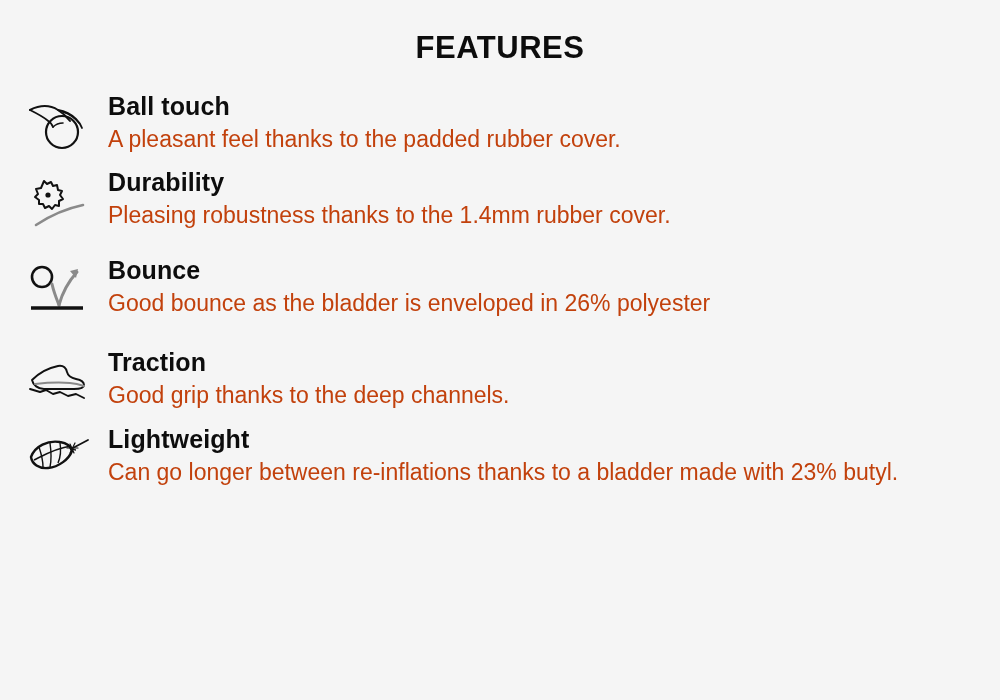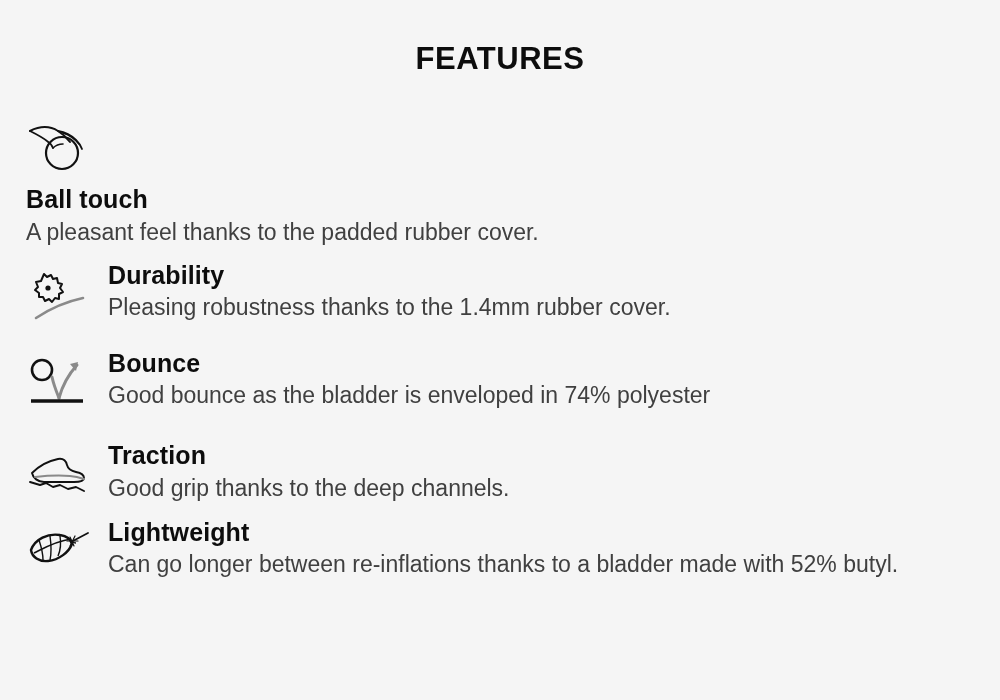--- a/index.html
+++ b/index.html
@@ -20,21 +20,21 @@
     height: 700px;
     background: #f5f5f5;
     box-sizing: border-box;
   }
   .page-title {
     text-align: center;
     font-size: 31px;
     font-weight: bold;
     letter-spacing: 0.5px;
     color: #0d0d0d;
-    margin: 11px;
+    margin: 0;
     padding-top: 31px;
     line-height: 1.1;
   }
   .features-list {
     margin: 0;
     padding: 0;
     list-style: none;
     position: absolute;
     top: 92px;
     left: 0;
@@ -64,27 +64,27 @@
     font-size: 25px;
     font-weight: bold;
     color: #0d0d0d;
     line-height: 1.18;
     margin: 0 0 3px 0;
     letter-spacing: 0.1px;
   }
   .feature-desc {
     font-size: 23px;
     font-weight: normal;
-    color: #404040;
+    color: #c2410c;
     line-height: 1.28;
     margin: 0;
     max-width: 840px;
   }
   
-  .row-ball-touch   { margin-bottom: 14px; flex-direction: column; }
+  .row-ball-touch   { margin-bottom: 14px; }
   .row-durability   { margin-bottom: 26px; }
   .row-bounce       { margin-bottom: 30px; }
   .row-traction     { margin-bottom: 15px; align-items: flex-end; }
   .row-lightweight  { margin-bottom: 16px; }
   .row-durability .feature-icon { padding-top: 8px; }
   .row-bounce .feature-icon { padding-top: 6px; }
   .row-traction .feature-icon { padding-top: 6px; }
   .row-lightweight .feature-icon { padding-top: 6px; }
   svg { display: block; overflow: visible; }
 </style>
@@ -135,21 +135,21 @@
         <svg width="70" height="56" viewBox="0 0 70 56" aria-hidden="true">
           <circle cx="16" cy="15" r="10" fill="none" stroke="#111111" stroke-width="2.6"></circle>
           <path d="M26 22 C28 31, 31 38, 33 43" fill="none" stroke="#8a8a8a" stroke-width="3" stroke-linecap="round"></path>
           <path d="M33 43 C36 32, 42 20, 51 10" fill="none" stroke="#8a8a8a" stroke-width="3" stroke-linecap="round"></path>
           <path d="M44 9 L52 7 L50 16 Z" fill="#8a8a8a"></path>
           <line x1="5" y1="46" x2="57" y2="46" stroke="#111111" stroke-width="3.4" stroke-linecap="butt"></line>
         </svg>
       </div>
       <div class="feature-text">
         <div class="feature-heading">Bounce</div>
-        <div class="feature-desc">Good bounce as the bladder is enveloped in 74% polyester</div>
+        <div class="feature-desc">Good bounce as the bladder is enveloped in 26% polyester</div>
       </div>
     </li>
 
     <li class="feature-row row-traction">
       <div class="feature-icon">
         <svg width="70" height="52" viewBox="0 0 70 52" aria-hidden="true">
           <path d="M6 24 C12 18, 22 12, 32 10 C38 9, 40 12, 41 16 C42 20, 45 22, 50 23
                    C55 24, 58 26, 58 29 C58 32, 54 33, 48 33 L18 33 C12 33, 7 29, 6 24 Z" fill="none" stroke="#111111" stroke-width="1.9" stroke-linejoin="round"></path>
           <path d="M9 28 C18 27, 32 26, 44 27 C50 27.5, 55 29, 58 30" fill="none" stroke="#8a8a8a" stroke-width="2" stroke-linecap="round"></path>
           <path d="M4 33 L14 36 L20 34 L27 38 L34 36 L42 40 L50 38 L58 42" fill="none" stroke="#111111" stroke-width="1.9" stroke-linecap="round" stroke-linejoin="round"></path>
@@ -170,18 +170,18 @@
           <path d="M13 14 C15 20, 17 27, 17 34" fill="none" stroke="#111111" stroke-width="1.4"></path>
           <path d="M24 10 C25 17, 26 25, 24 34" fill="none" stroke="#111111" stroke-width="1.4"></path>
           <path d="M34 10 C35 16, 35 23, 32 30" fill="none" stroke="#111111" stroke-width="1.4"></path>
           <path d="M44 14 C46 16, 48 17, 50 17" fill="none" stroke="#111111" stroke-width="1.4"></path>
           <path d="M45 16 L62 7" fill="none" stroke="#111111" stroke-width="1.8" stroke-linecap="round"></path>
           <path d="M44 11 L48 20 M41 15 L52 15 M44 20 L49 10" fill="none" stroke="#111111" stroke-width="1.2" stroke-linecap="round"></path>
         </svg>
       </div>
       <div class="feature-text">
         <div class="feature-heading">Lightweight</div>
-        <div class="feature-desc">Can go longer between re-inflations thanks to a bladder made with 52% butyl.</div>
+        <div class="feature-desc">Can go longer between re-inflations thanks to a bladder made with 23% butyl.</div>
       </div>
     </li>
 
   </ul>
 </div>
 
 </body></html>

